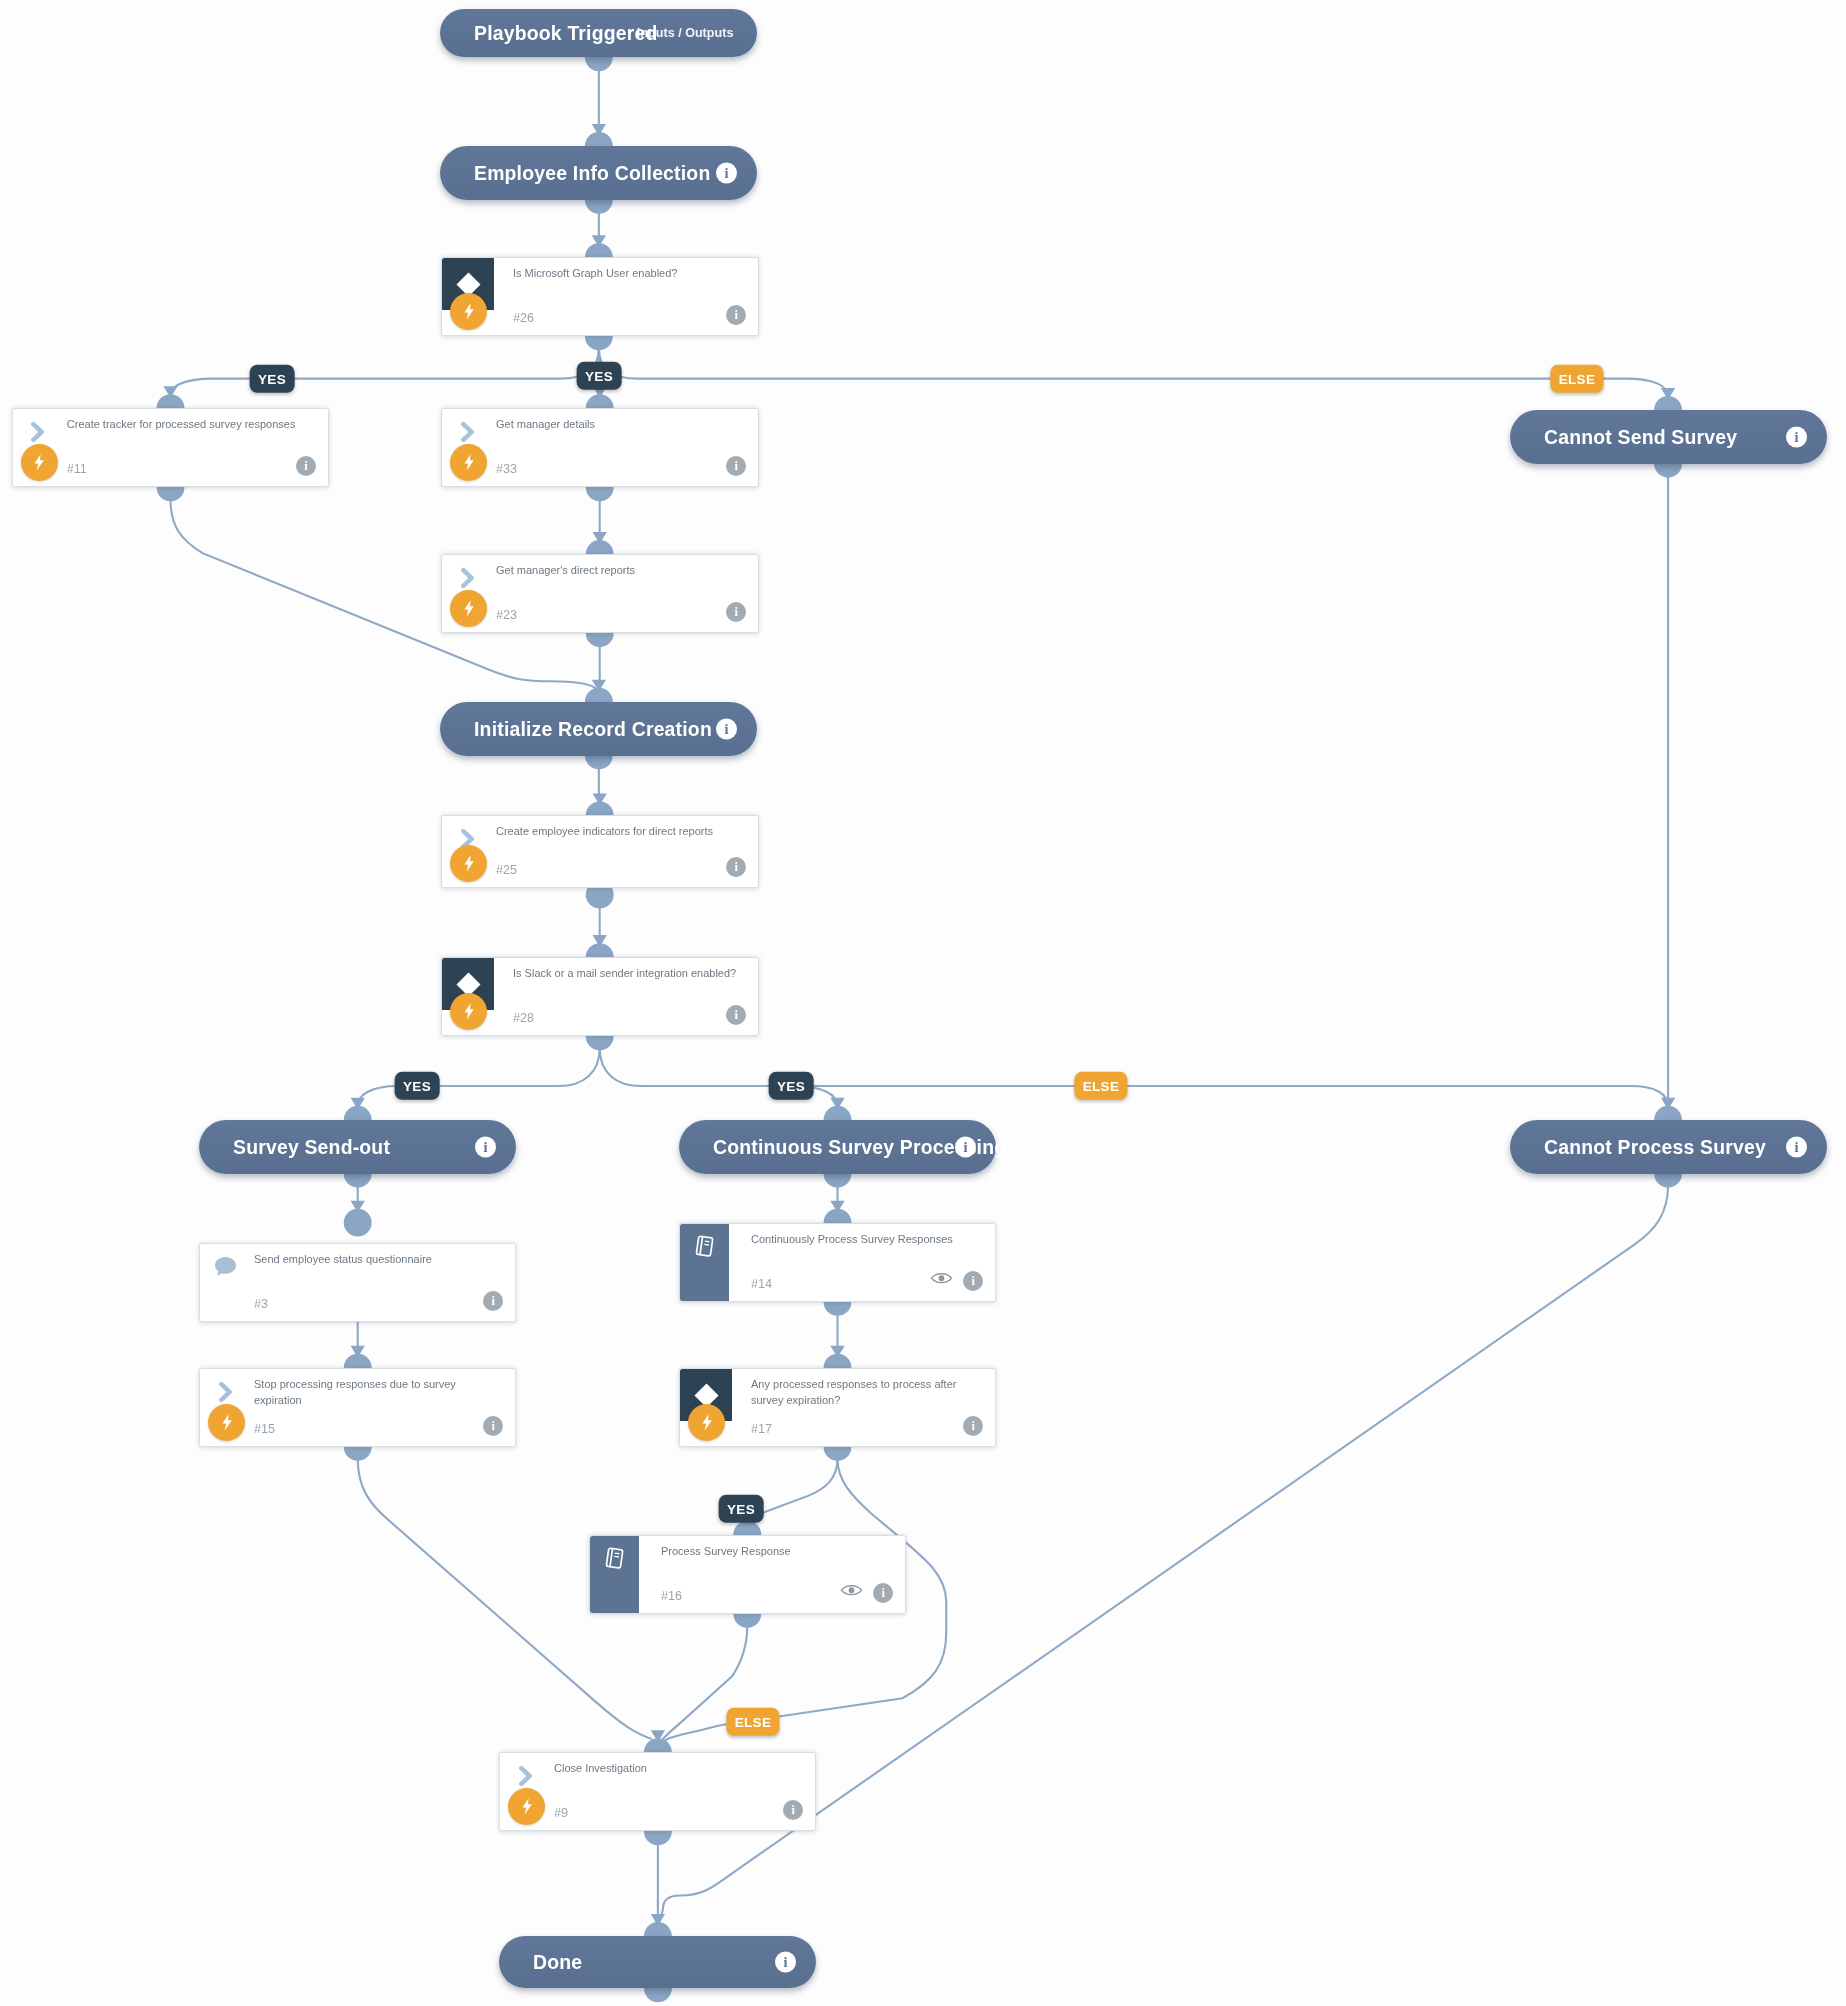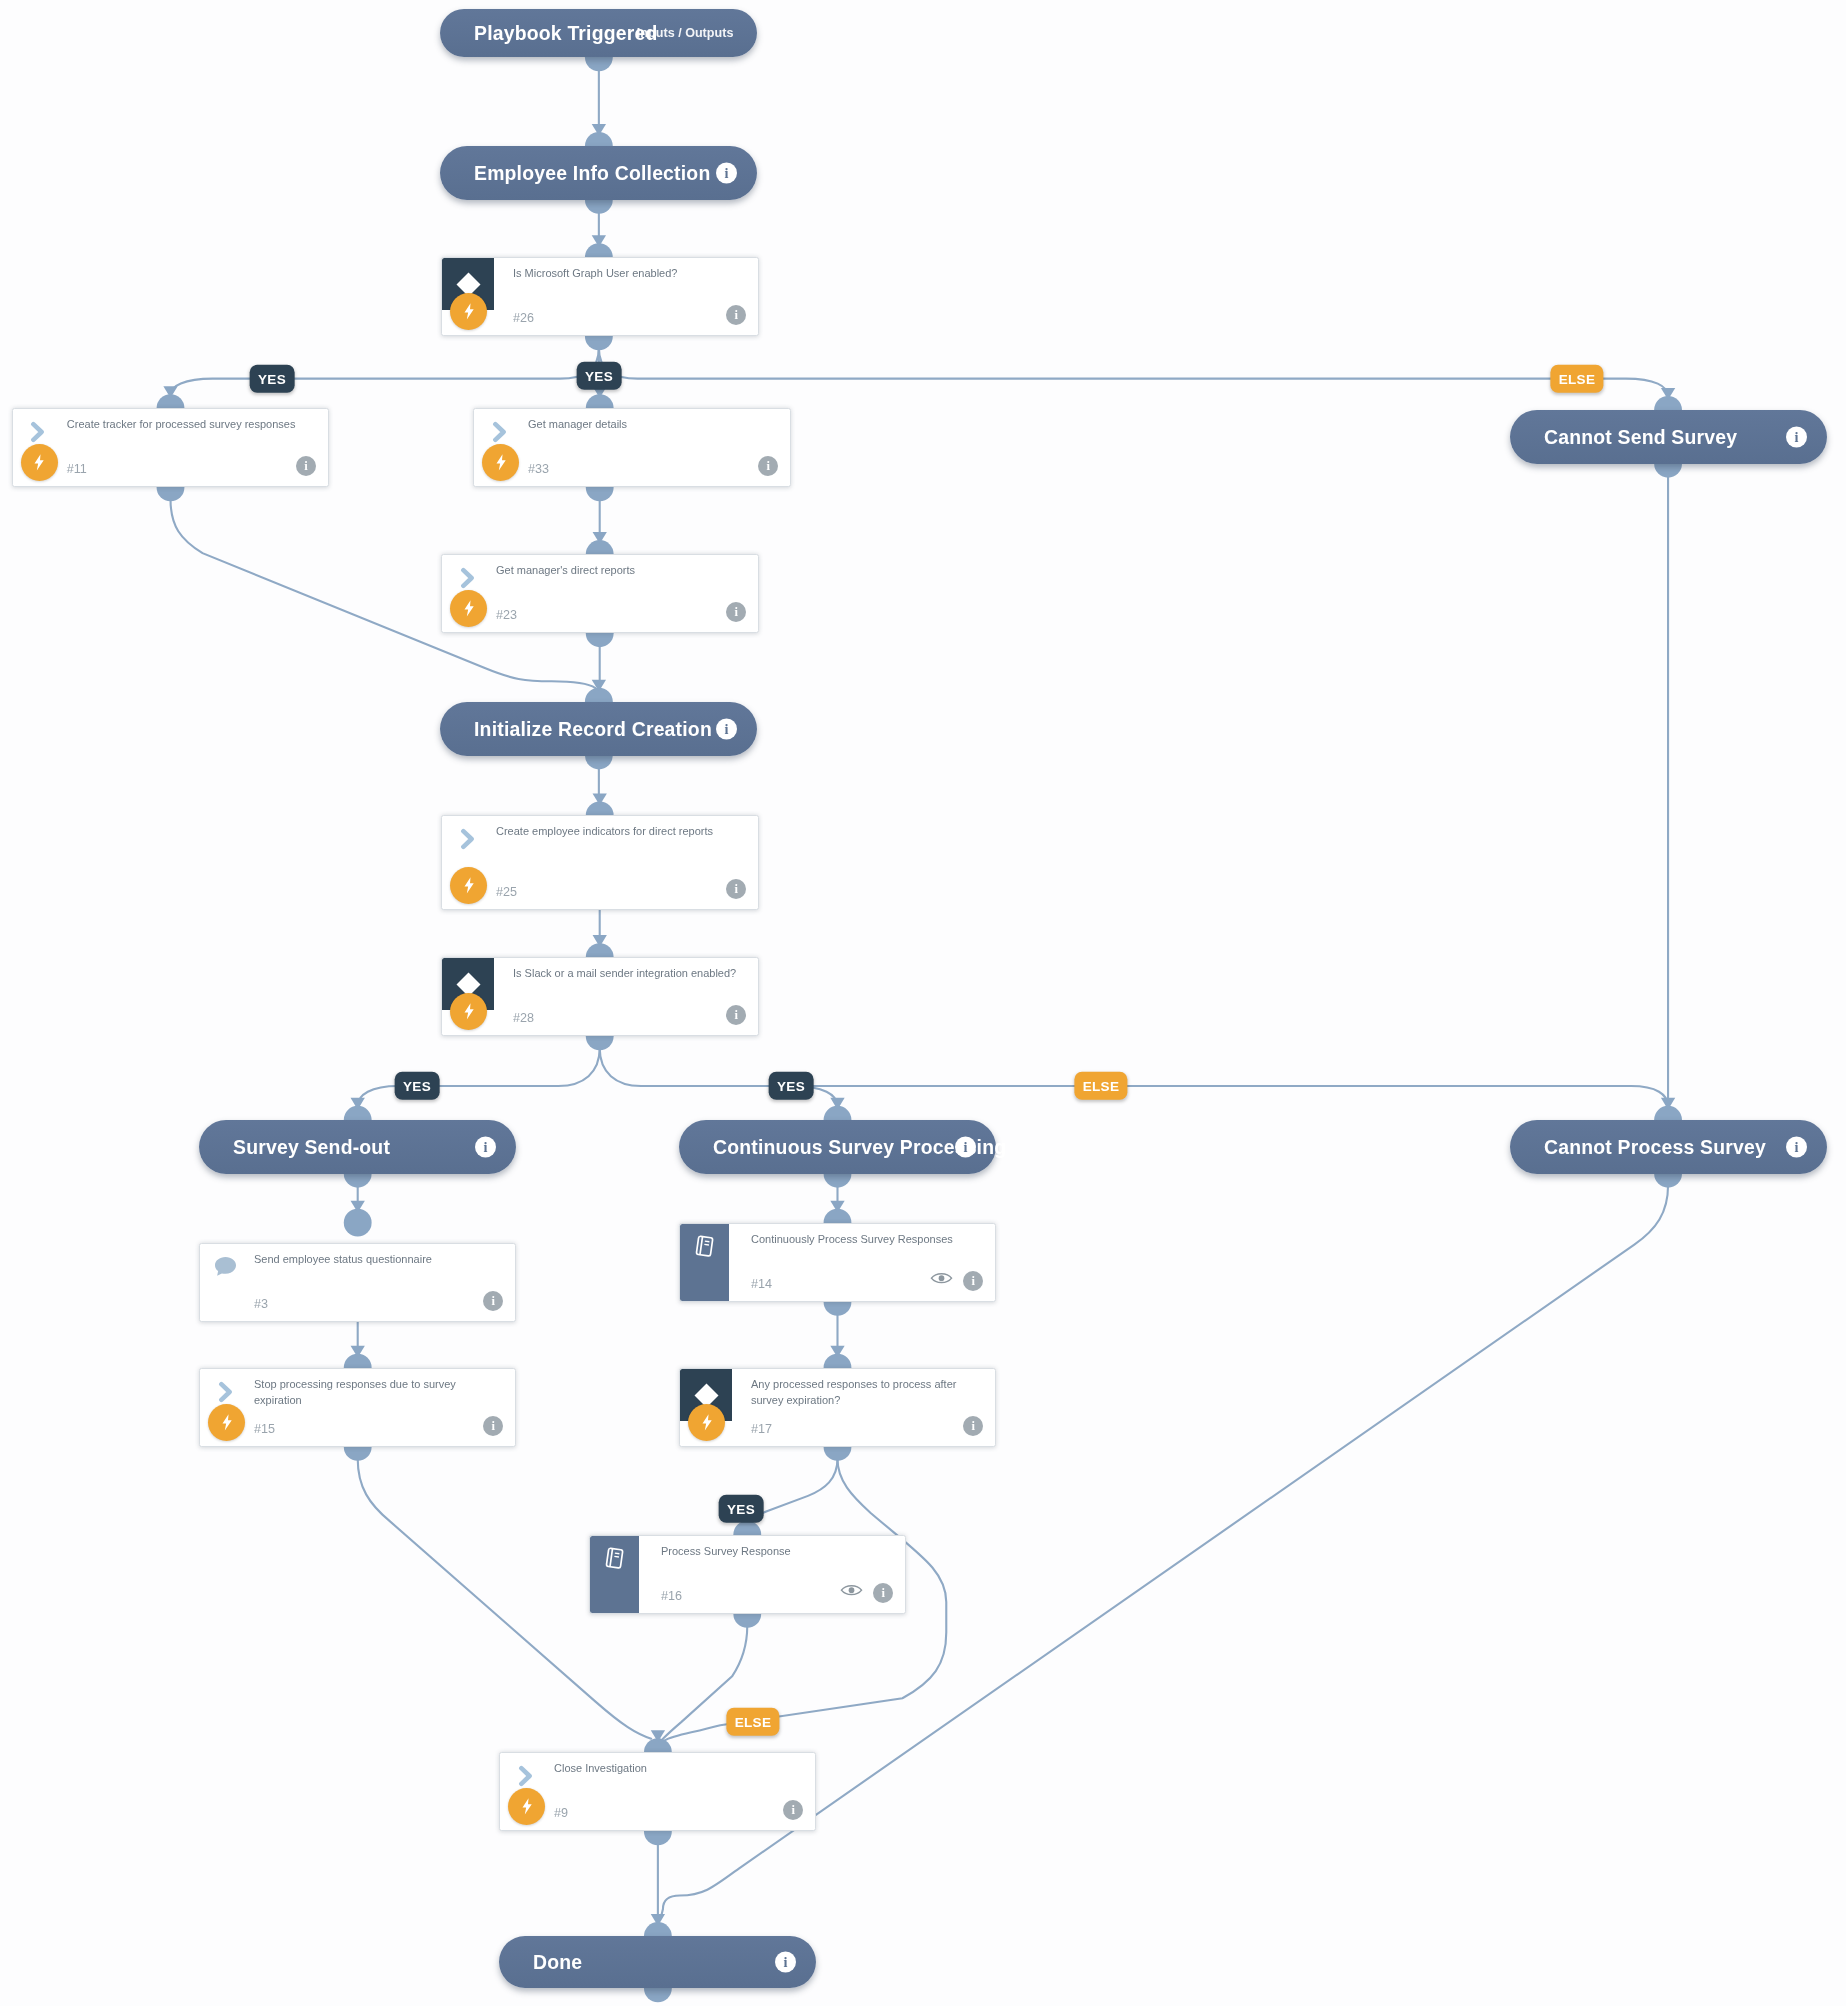--- a/index.html
+++ b/index.html
@@ -158,21 +158,21 @@
           </svg></span>
         <div class="t-title">Create tracker for processed survey responses</div>
         <span class="bolt">
           <svg width="18.6" height="18.6" viewBox="0 0 24 24">
             <path d="M13.6 1.5 L5.8 13.6 h4.7 L8.8 22.5 l8.9-13 h-4.8 z" fill="#fff"></path>
           </svg>
         </span>
         <span class="tid">#11</span>
         <span class="info-g">i</span>
       </div>
-      <div class="node task" style="left: 441px; top: 408px; width: 318px; height: 79px; margin-left: 32px;">
+      <div class="node task" style="left: 441px; top: 408px; width: 318px; height: 79px;">
         <span class="chev"><svg width="22" height="22" viewBox="0 0 24 24">
             <path d="M8 3.5 L17 12 L8 20.5" fill="none" stroke="#a6c3dc" stroke-width="5" stroke-linecap="round" stroke-linejoin="round"></path>
           </svg></span>
         <div class="t-title">Get manager details</div>
         <span class="bolt">
           <svg width="18.6" height="18.6" viewBox="0 0 24 24">
             <path d="M13.6 1.5 L5.8 13.6 h4.7 L8.8 22.5 l8.9-13 h-4.8 z" fill="#fff"></path>
           </svg>
         </span>
         <span class="tid">#33</span>
@@ -192,21 +192,21 @@
             <path d="M13.6 1.5 L5.8 13.6 h4.7 L8.8 22.5 l8.9-13 h-4.8 z" fill="#fff"></path>
           </svg>
         </span>
         <span class="tid">#23</span>
         <span class="info-g">i</span>
       </div>
       <div class="node header" style="left: 440px; top: 702px; width: 317px; height: 54px;">
         <span class="h-title">Initialize Record Creation</span>
         <span class="info-w">i</span>
       </div>
-      <div class="node task" style="left: 441px; top: 815px; width: 318px; height: 95px;">
+      <div class="node task" style="left: 441px; top: 815px; width: 318px; height: 73px;">
         <span class="chev"><svg width="22" height="22" viewBox="0 0 24 24">
             <path d="M8 3.5 L17 12 L8 20.5" fill="none" stroke="#a6c3dc" stroke-width="5" stroke-linecap="round" stroke-linejoin="round"></path>
           </svg></span>
         <div class="t-title">Create employee indicators for direct reports</div>
         <span class="bolt">
           <svg width="18.6" height="18.6" viewBox="0 0 24 24">
             <path d="M13.6 1.5 L5.8 13.6 h4.7 L8.8 22.5 l8.9-13 h-4.8 z" fill="#fff"></path>
           </svg>
         </span>
         <span class="tid">#25</span>

